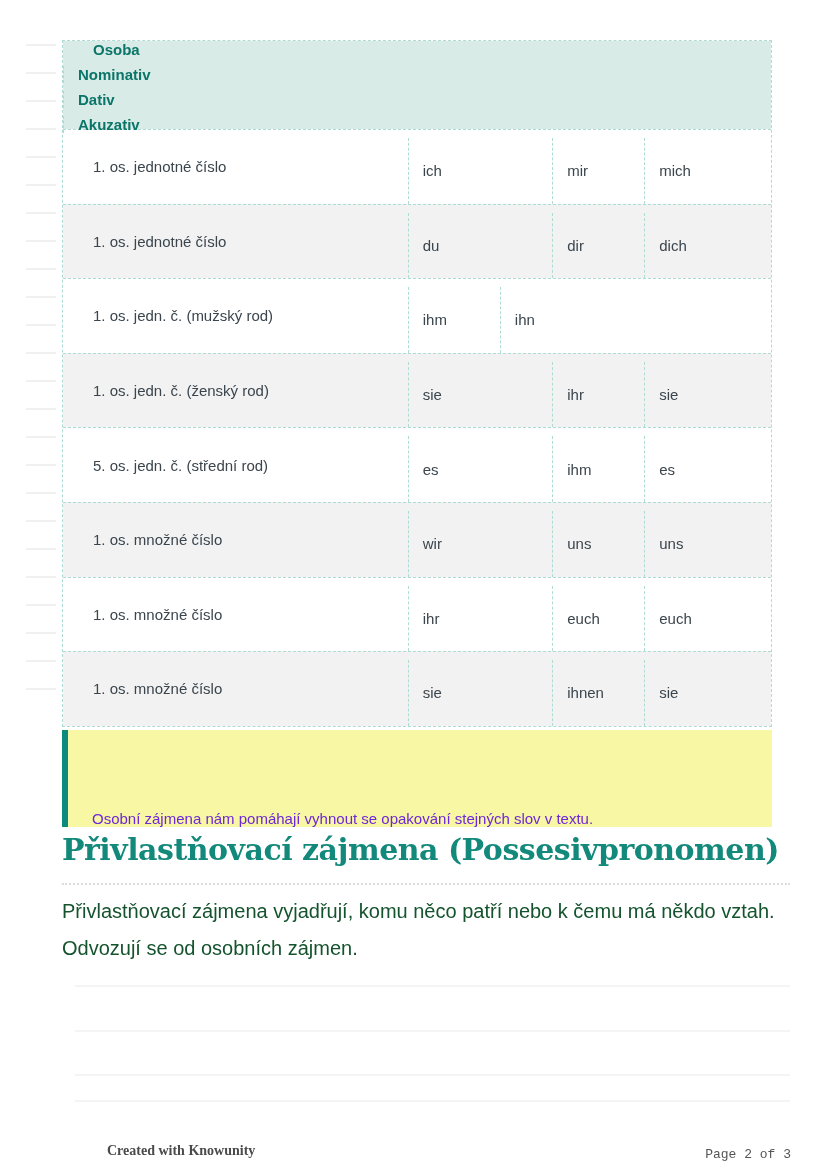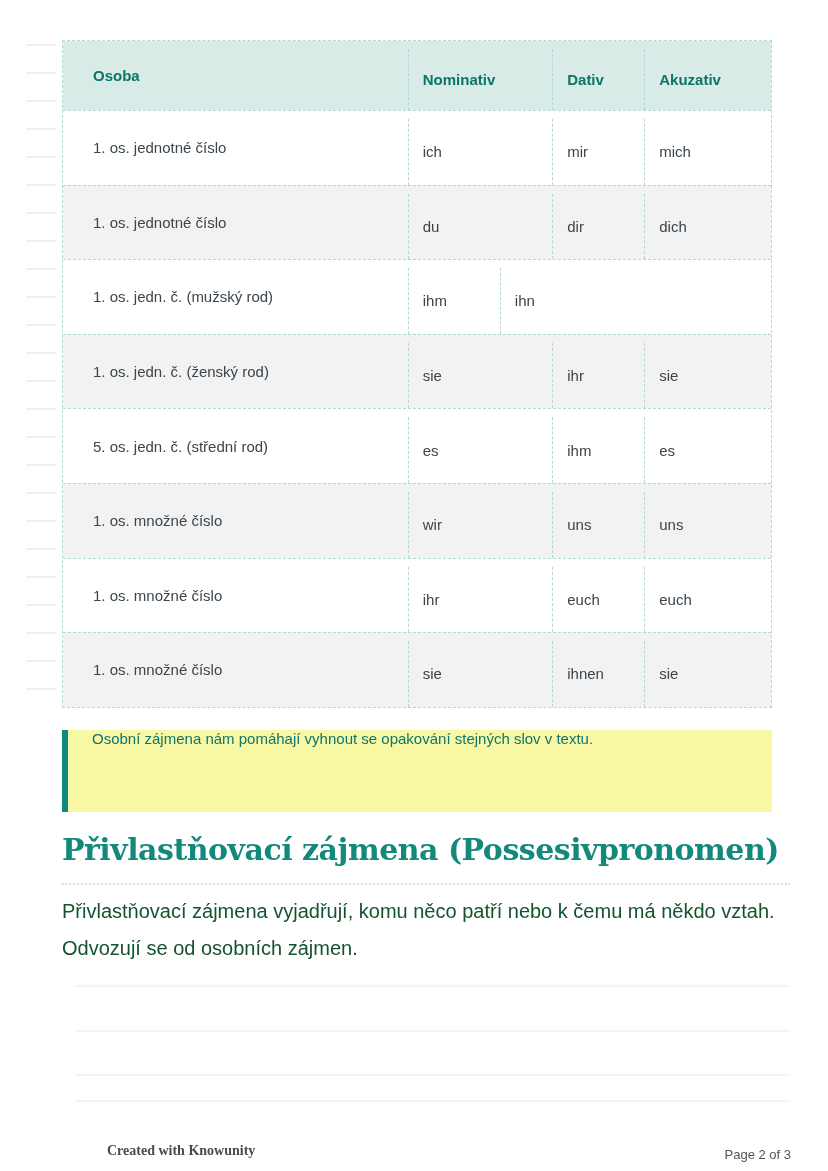--- a/index.html
+++ b/index.html
@@ -20,23 +20,24 @@
     position:absolute;left:75px;width:715px;height:2px;background:#f4f4f4;
   }
   
   .ptable{
     position:absolute;left:62px;top:40px;width:710px;
     border:1px dashed #aedcd4;
     box-sizing:border-box;
     font-size:15px;color:#3a454d;
   }
   .thead{
-    display:flex;height:69px;background:#d8ebe7;
+    display:flex;height:88px;background:#d8ebe7;
     color:#0a7568;font-weight:bold;
     box-sizing:border-box;
+    flex-direction:column;
   }
   .trow{
     display:flex;height:74.6px;background:#ffffff;
     border-top:1px dashed #aedcd4;box-sizing:border-box;
   }
   .trow:nth-child(even){background:#f2f2f2;}
   .tcell,.hcell{
     display:flex;align-items:center;
     box-sizing:border-box;
     padding-left:14px;
@@ -44,27 +45,27 @@
   .c0{width:48.7%;padding-left:30px;}
   .c1{width:20.4%;}
   .c2{width:13.0%;}
   .c3{width:17.9%;}
   .tcell.c1,.tcell.c2,.tcell.c3,.hcell.c1,.hcell.c2,.hcell.c3{
     border-left:1px dashed #aedcd4;
     margin-top:8px;
   }
   
   .callout{
-    position:absolute;left:62px;top:730px;width:710px;height:82px;
+    position:absolute;left:62px;top:730px;width:710px;height:97px;
     background:#f8f7a3;
     border-left:6px solid #0b8a7d;
     box-sizing:border-box;
-    display:flex;align-items:flex-start;
+    display:flex;align-items:flex-end;
     padding-left:24px;padding-right:16px;
-    font-size:15px;color:#0f766e;
+    font-size:15px;color:#6d28d9;
   }
   
   .section-title{
     position:absolute;left:62px;top:832px;width:730px;
     font-family:"DejaVu Serif", serif;
     font-size:30px;font-weight:bold;color:#12897a;
     letter-spacing:-0.5px;
   }
   .title-rule{
     position:absolute;left:62px;top:883px;width:728px;height:0;
@@ -75,21 +76,21 @@
     font-size:20px;line-height:1.85;color:#14532d;
   }
   
   .footer-credit{
     position:absolute;left:75px;top:1143px;
     font-family:"Liberation Serif", serif;
     font-weight:bold;font-size:14px;color:#4a4a4a;margin-left:32px;
   }
   .footer-page{
     position:absolute;right:37px;top:1147px;
-    font-family:Liberation Sans, sans-serif;
+    font-family:Liberation Mono, monospace;
     font-size:13px;color:#555555;
   }
 </style>
 </head>
 <body>
 
 <div class="page">
 
   <div class="margin-lines"></div>
 

